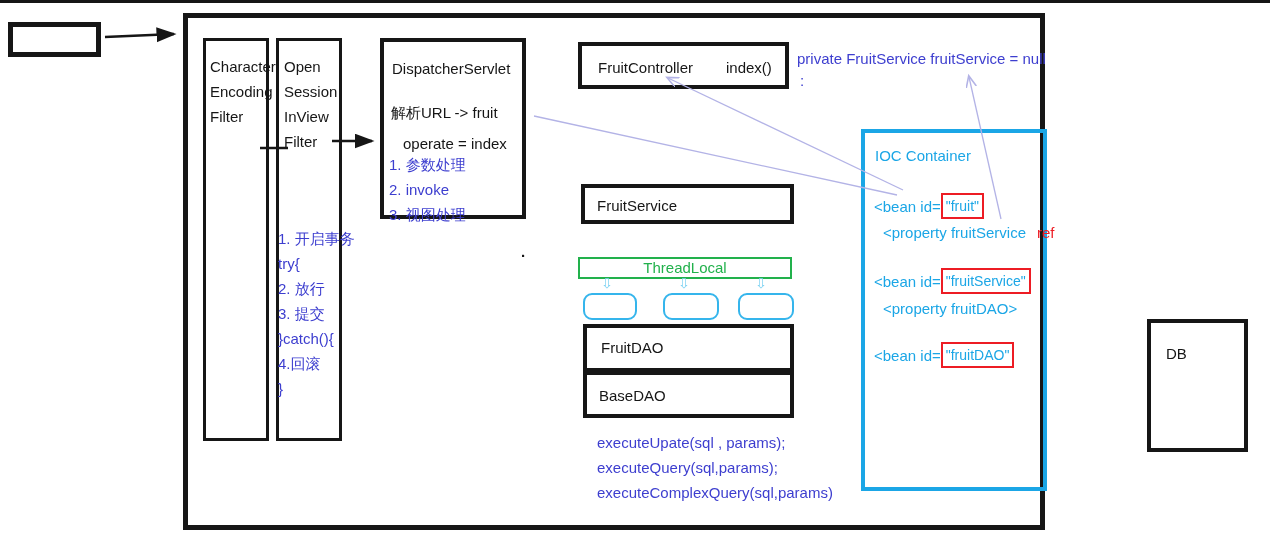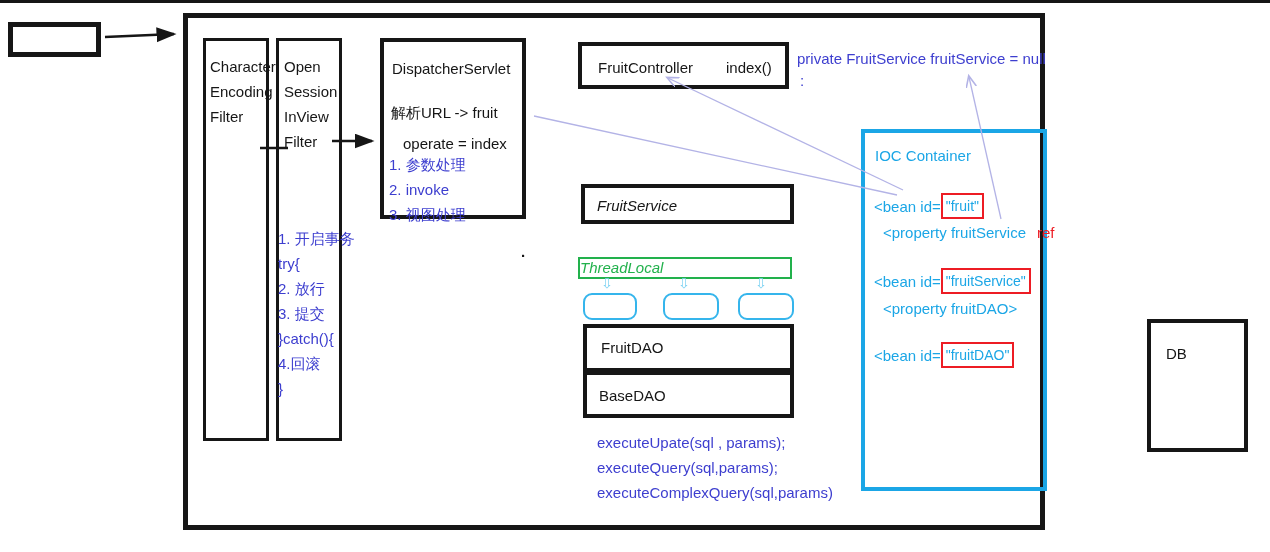--- a/index.html
+++ b/index.html
@@ -26,24 +26,24 @@
   .d-steps{position:absolute;left:5px;top:110px;line-height:25px;color:var(--blue);white-space:nowrap;}
 
   .controller-box{left:578px;top:42px;width:211px;height:47px;border-width:4px;}
   .c-title{position:absolute;left:16px;top:13px;}
   .c-method{position:absolute;left:144px;top:13px;}
 
   .field-note{left:797px;top:50px;color:var(--blue);white-space:nowrap;}
   .field-note2{left:800px;top:72px;color:var(--blue);}
 
   .service-box{left:581px;top:184px;width:213px;height:40px;border-width:4px;}
-  .s-title{position:absolute;left:12px;top:9px;font-style:italic;}
+  .s-title{position:absolute;left:12px;top:9px;}
 
   .threadlocal-box{left:578px;top:257px;width:214px;height:22px;border:2px solid var(--green);
-    color:var(--green);line-height:18px;font-style:italic;}
+    color:var(--green);text-align:center;line-height:18px;}
   .t-arrow{position:absolute;top:276px;color:#7cd2f2;font-size:14px;line-height:14px;}
   .t-cell{position:absolute;top:293px;height:23px;border:2px solid #35b5ec;border-radius:9px;background:transparent;}
 
   .fruitdao-box{left:583px;top:324px;width:211px;height:48px;border-width:4px;}
   .fd-title{position:absolute;left:14px;top:11px;}
   .basedao-box{left:583px;top:371px;width:211px;height:47px;border-width:4px;}
   .bd-title{position:absolute;left:12px;top:12px;}
   .methods{left:597px;top:430px;line-height:25px;color:var(--blue);white-space:nowrap;}
 
   .ioc-box{left:832px;top:129px;width:186px;height:362px;border:4px solid var(--cyan);margin-left:29px;}

